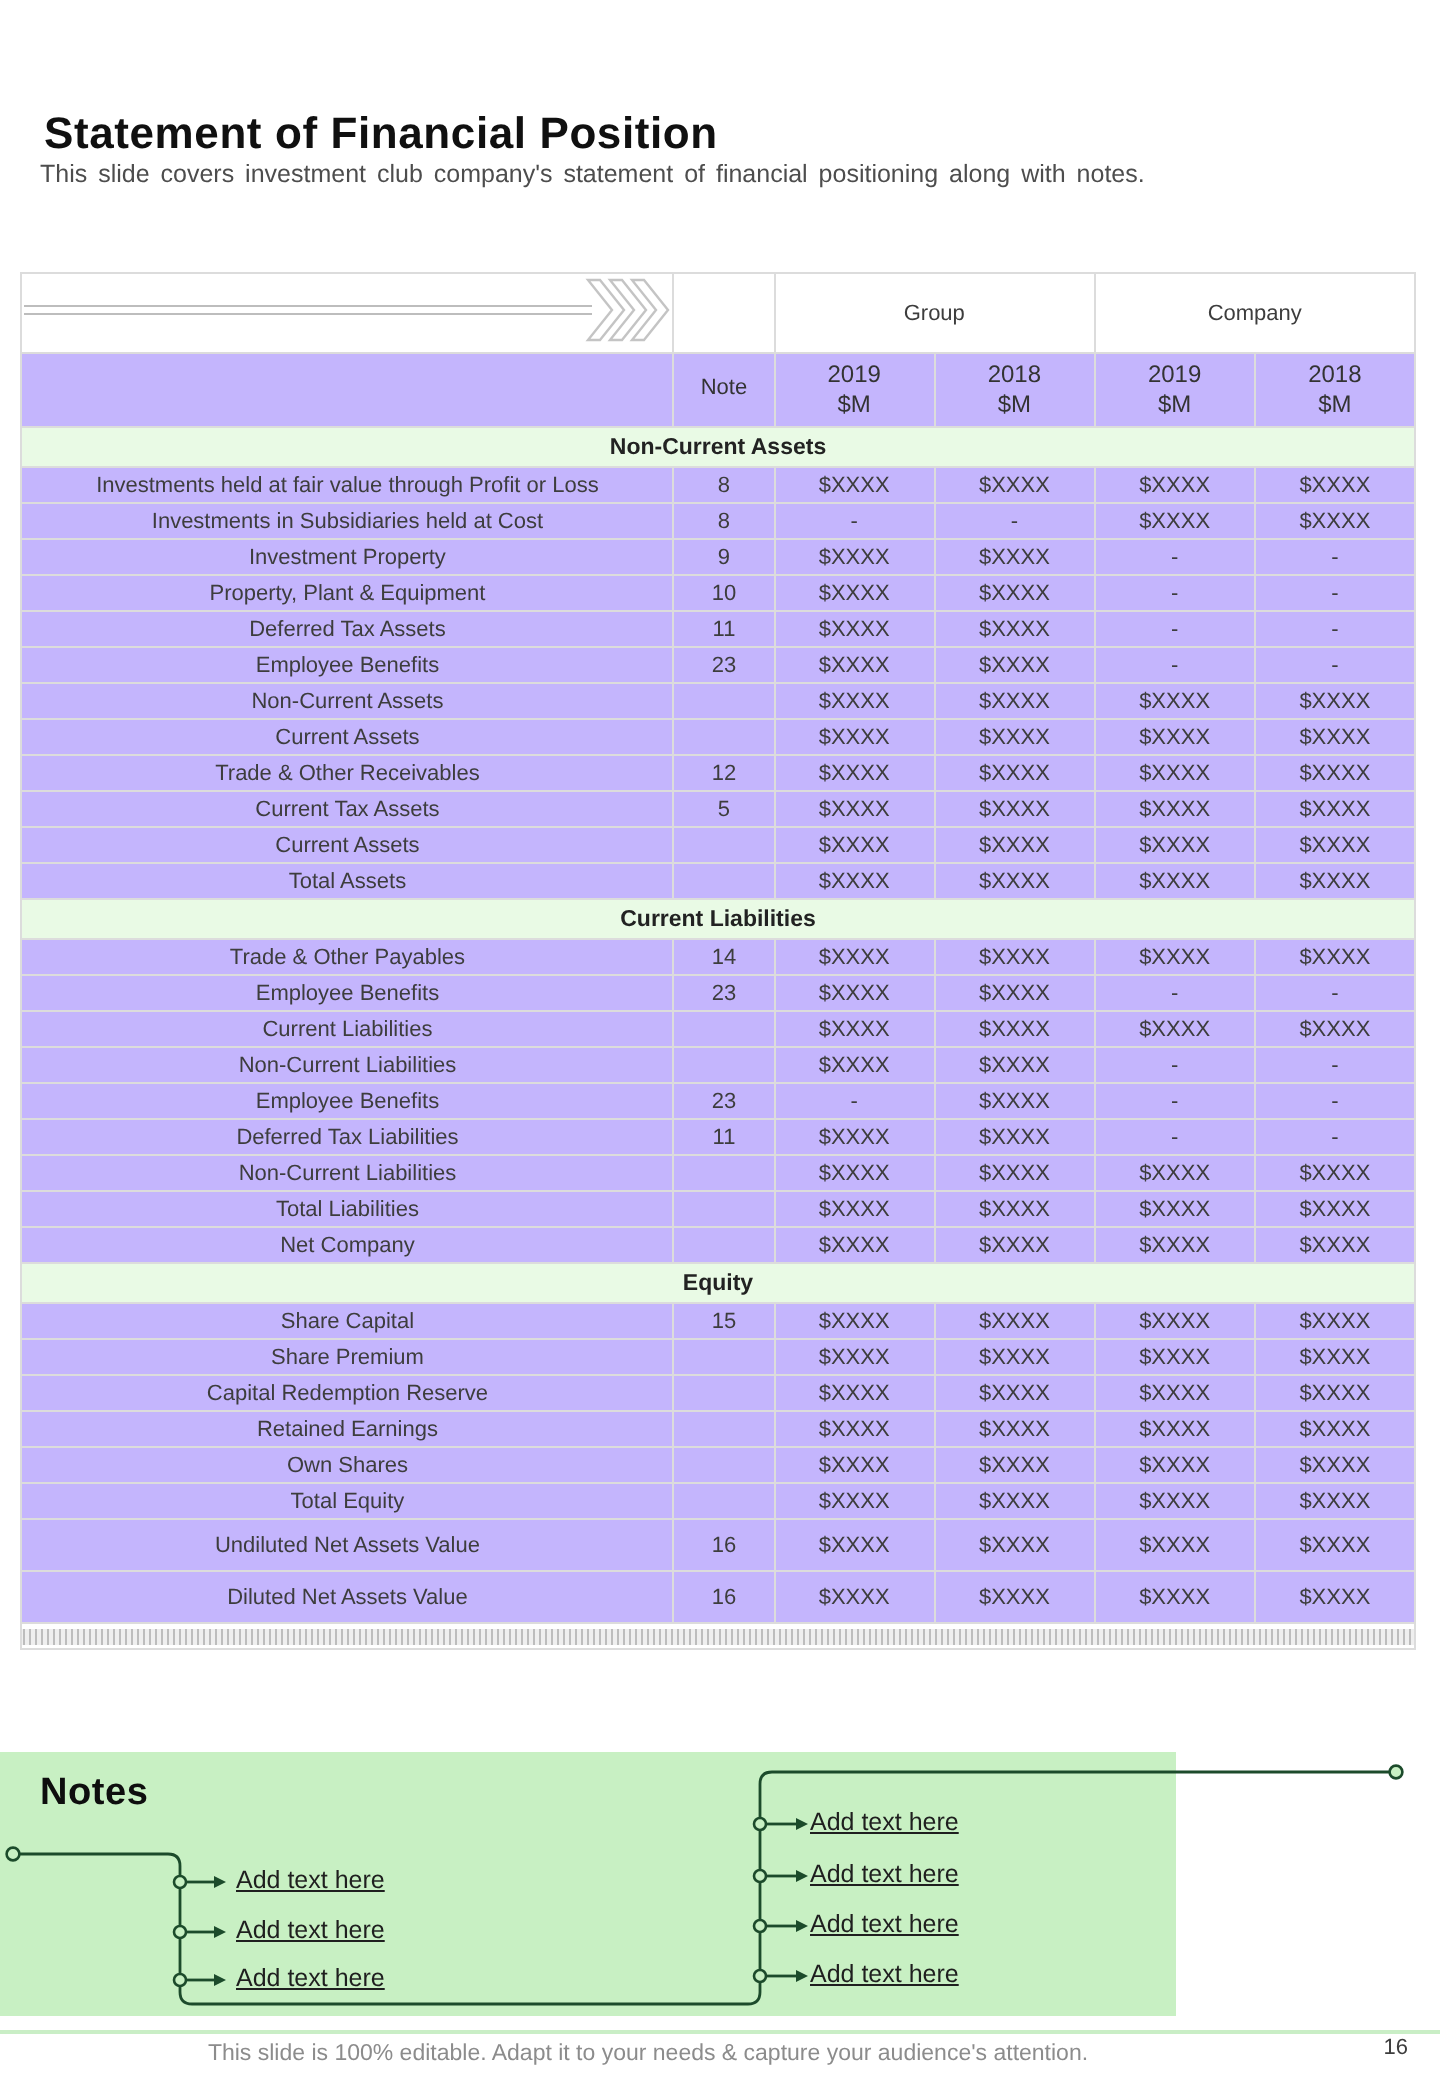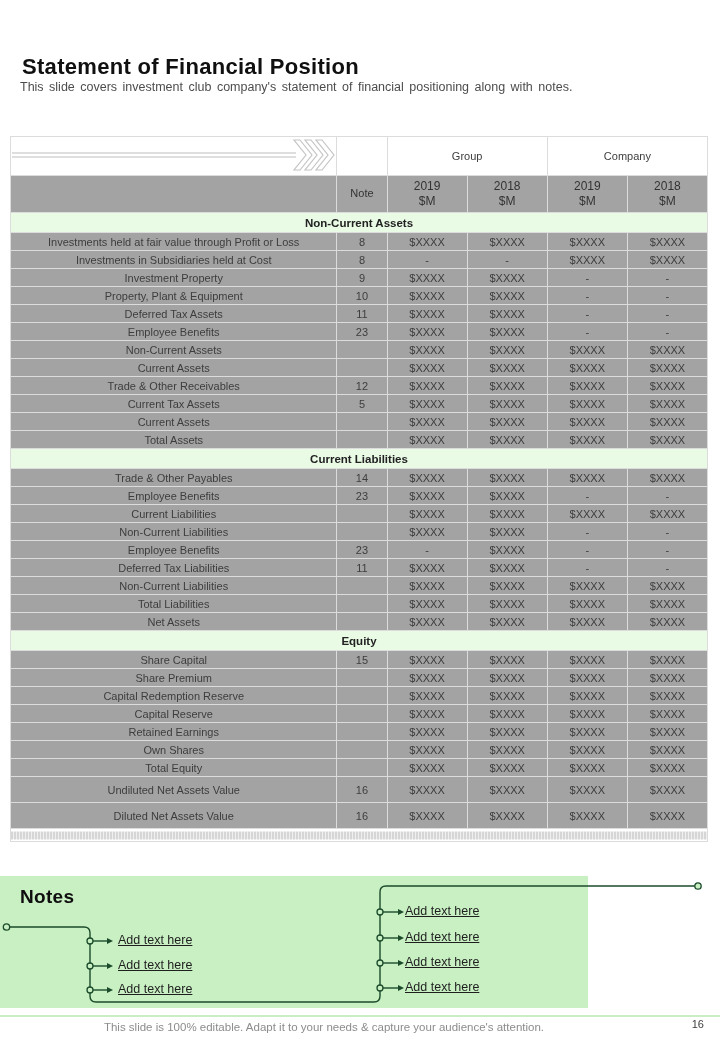--- a/index.html
+++ b/index.html
@@ -12,21 +12,21 @@
     color:#101010;letter-spacing:.3px;margin-top:32px;
   }
   .subtitle{
     position:absolute;left:20px;top:80px;width:650px;font-size:12.5px;
     color:#4d4d4d;text-align:justify;word-spacing:2px;
   }
   
   .fin-table-wrap{position:absolute;left:10px;top:136px;width:698px;}
   table.fin{
     width:698px;border-collapse:collapse;table-layout:fixed;
-    border:1.5px solid #333333;background:#a3a3a3;
+    border:1.5px solid #333333;background:#c4b5fd;
   }
   table.fin td, table.fin th{
     border:1px solid #dcdcdc;padding:0;margin:0;overflow:hidden;
     white-space:nowrap;font-weight:normal;vertical-align:middle;
     font-size:11px;color:#3d3d3d;
   }
   tr.h1 th{height:36px;background:#ffffff;}
   tr.h2 th{height:36px;font-size:12px;line-height:1.25;color:#333;}
   th.greencell{background:#c9f5c5;}
   th.grouphead{
@@ -287,21 +287,21 @@
         </tr>
         <tr class="data-row">
           <td class="c-label">Total Liabilities</td>
           <td class="c-val"></td>
           <td class="c-val">$XXXX</td>
           <td class="c-val">$XXXX</td>
           <td class="c-val">$XXXX</td>
           <td class="c-val">$XXXX</td>
         </tr>
         <tr class="data-row">
-          <td class="c-label">Net Assets</td>
+          <td class="c-label">Net Company</td>
           <td class="c-val"></td>
           <td class="c-val">$XXXX</td>
           <td class="c-val">$XXXX</td>
           <td class="c-val">$XXXX</td>
           <td class="c-val">$XXXX</td>
         </tr>
         <tr class="section-row">
           <td colspan="6">Equity</td>
         </tr>
         <tr class="data-row">
@@ -315,28 +315,20 @@
         <tr class="data-row">
           <td class="c-label">Share Premium</td>
           <td class="c-val"></td>
           <td class="c-val">$XXXX</td>
           <td class="c-val">$XXXX</td>
           <td class="c-val">$XXXX</td>
           <td class="c-val">$XXXX</td>
         </tr>
         <tr class="data-row">
           <td class="c-label">Capital Redemption Reserve</td>
-          <td class="c-val"></td>
-          <td class="c-val">$XXXX</td>
-          <td class="c-val">$XXXX</td>
-          <td class="c-val">$XXXX</td>
-          <td class="c-val">$XXXX</td>
-        </tr>
-        <tr class="data-row">
-          <td class="c-label">Capital Reserve</td>
           <td class="c-val"></td>
           <td class="c-val">$XXXX</td>
           <td class="c-val">$XXXX</td>
           <td class="c-val">$XXXX</td>
           <td class="c-val">$XXXX</td>
         </tr>
         <tr class="data-row">
           <td class="c-label">Retained Earnings</td>
           <td class="c-val"></td>
           <td class="c-val">$XXXX</td>

